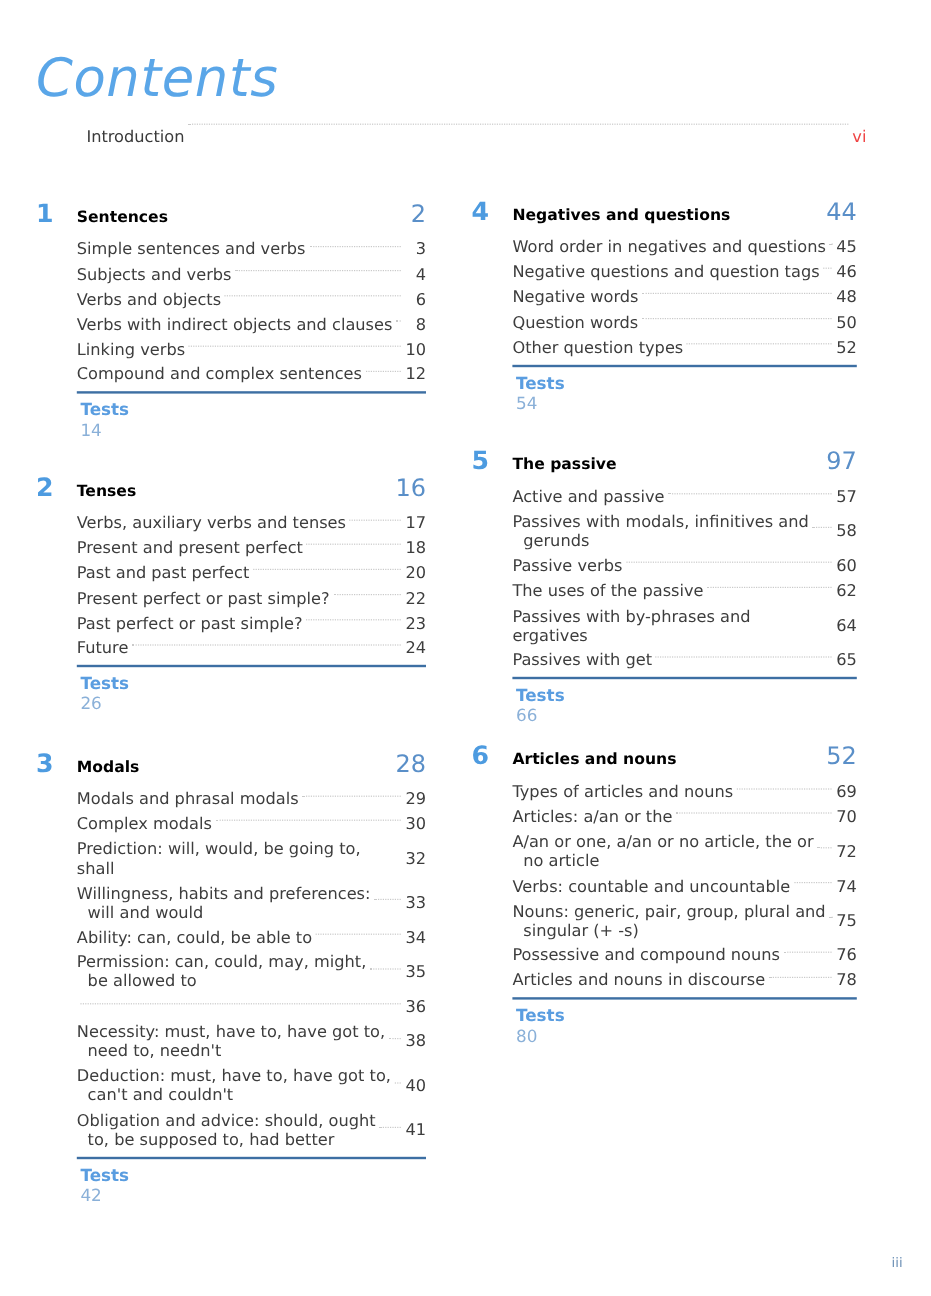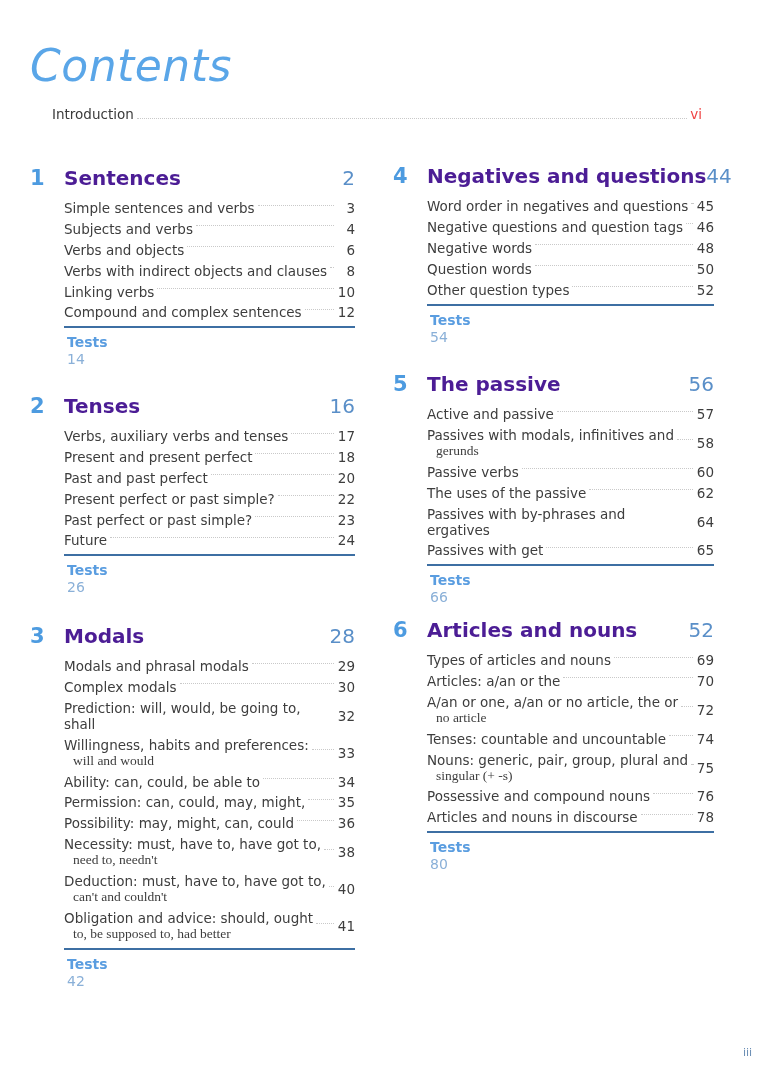--- a/index.html
+++ b/index.html
@@ -1,33 +1,33 @@
 <!DOCTYPE html>
 <html><head>
 <meta charset="utf-8">
 <style>
   html, body { margin:0; padding:0; background:#ffffff; }
   body { width:776px; height:1080px; position:relative; overflow:hidden;
          font-family:"DejaVu Sans", sans-serif; color:#3a3a3a; }
   .title { position:absolute; left:30px; top:40px; font-size:44px; color:#5aa6e8;
            font-family:"DejaVu Sans", sans-serif; font-weight:normal; letter-spacing:0.5px; margin:0;font-style:italic; }
-  .intro { position:absolute; left:52px; top:106px; width:650px; display:flex; align-items:flex-end;
+  .intro { position:absolute; left:72px; top:106px; width:650px; display:flex; align-items:flex-start;
            font-size:13.5px; color:#3a3a3a; }
   .leader { flex:1; border-bottom:1px dotted #c9c9c9; margin:0 3px; transform:translateY(-3px); }
   .intro .pg { color:#ef4444; }
   .unit { position:absolute; width:326px; }
   .unit-head { display:flex; align-items:baseline; height:30px; }
   .unit-num { position:absolute; left:-34px; font-weight:bold; color:#4d9be0; font-size:21px; }
-  .unit-title { font-weight:bold; color:#4c1d95; font-size:20px; flex:1; white-space:nowrap; }
+  .unit-title { font-weight:bold; color:#000000; font-size:13px; flex:1; white-space:nowrap; }
   .unit-page { color:#5a8fc8; font-size:20px; font-weight:normal; }
   .items { margin-top:4px; }
   .item { display:flex; align-items:center; font-size:13.5px; line-height:16px; margin-bottom:4.9px; color:#3d3d3d; }
   .item .txt { white-space:normal; }
   .item .pg { min-width:18px; text-align:right; }
-  .item.two .txt .l2 { display:block; padding-left:9px;font-family:Liberation Serif, serif; }
+  .item.two .txt .l2 { display:block; padding-left:9px; }
   .rule { height:0; border-top:2px solid #3d6fa3; margin-top:6px; }
   .tests { display:flex; align-items:baseline; margin-top:6px; font-size:14px;flex-direction:column; }
   .tests .lbl { font-weight:bold; color:#5a9de0; }
   .tests .pg { color:#8ab0d8; font-size:14px; }
   .tests .leader { border-bottom-color:#e2e8ee; }
   .folio { position:absolute; left:743px; top:1046px; font-size:11px; color:#6b8fb5; }
 </style>
 </head>
 <body>
 
@@ -161,26 +161,26 @@
         <span class="pg">33</span>
       </div>
         <div class="item">
         <span class="txt">Ability: can, could, be able to</span>
         <span class="leader"></span>
         <span class="pg">34</span>
       </div>
         <div class="item two">
         <span class="txt">
           <span class="l1">Permission: can, could, may, might,</span>
+          <span class="l2">be allowed to</span>
         </span>
         <span class="leader"></span>
         <span class="pg">35</span>
       </div>
         <div class="item">
-        <span class="txt">Possibility: may, might, can, could</span>
         <span class="leader"></span>
         <span class="pg">36</span>
       </div>
         <div class="item two">
         <span class="txt">
           <span class="l1">Necessity: must, have to, have got to,</span>
           <span class="l2">need to, needn't</span>
         </span>
         <span class="leader"></span>
         <span class="pg">38</span>
@@ -246,21 +246,21 @@
     <div class="tests">
       <span class="lbl">Tests</span>
       <span class="leader"></span>
       <span class="pg">54</span>
     </div>
     </div>
     <div class="unit" style="left: 427px; top: 372px; width: 287px;">
     <div class="unit-head">
       <span class="unit-num">5</span>
       <span class="unit-title">The passive</span>
-      <span class="unit-page">56</span>
+      <span class="unit-page">97</span>
     </div>
     <div class="items">
         <div class="item">
         <span class="txt">Active and passive</span>
         <span class="leader"></span>
         <span class="pg">57</span>
       </div>
         <div class="item two">
         <span class="txt">
           <span class="l1">Passives with modals, infinitives and</span>
@@ -316,21 +316,21 @@
       </div>
         <div class="item two">
         <span class="txt">
           <span class="l1">A/an or one, a/an or no article, the or</span>
           <span class="l2">no article</span>
         </span>
         <span class="leader"></span>
         <span class="pg">72</span>
       </div>
         <div class="item">
-        <span class="txt">Tenses: countable and uncountable</span>
+        <span class="txt">Verbs: countable and uncountable</span>
         <span class="leader"></span>
         <span class="pg">74</span>
       </div>
         <div class="item two">
         <span class="txt">
           <span class="l1">Nouns: generic, pair, group, plural and</span>
           <span class="l2">singular (+ -s)</span>
         </span>
         <span class="leader"></span>
         <span class="pg">75</span>

